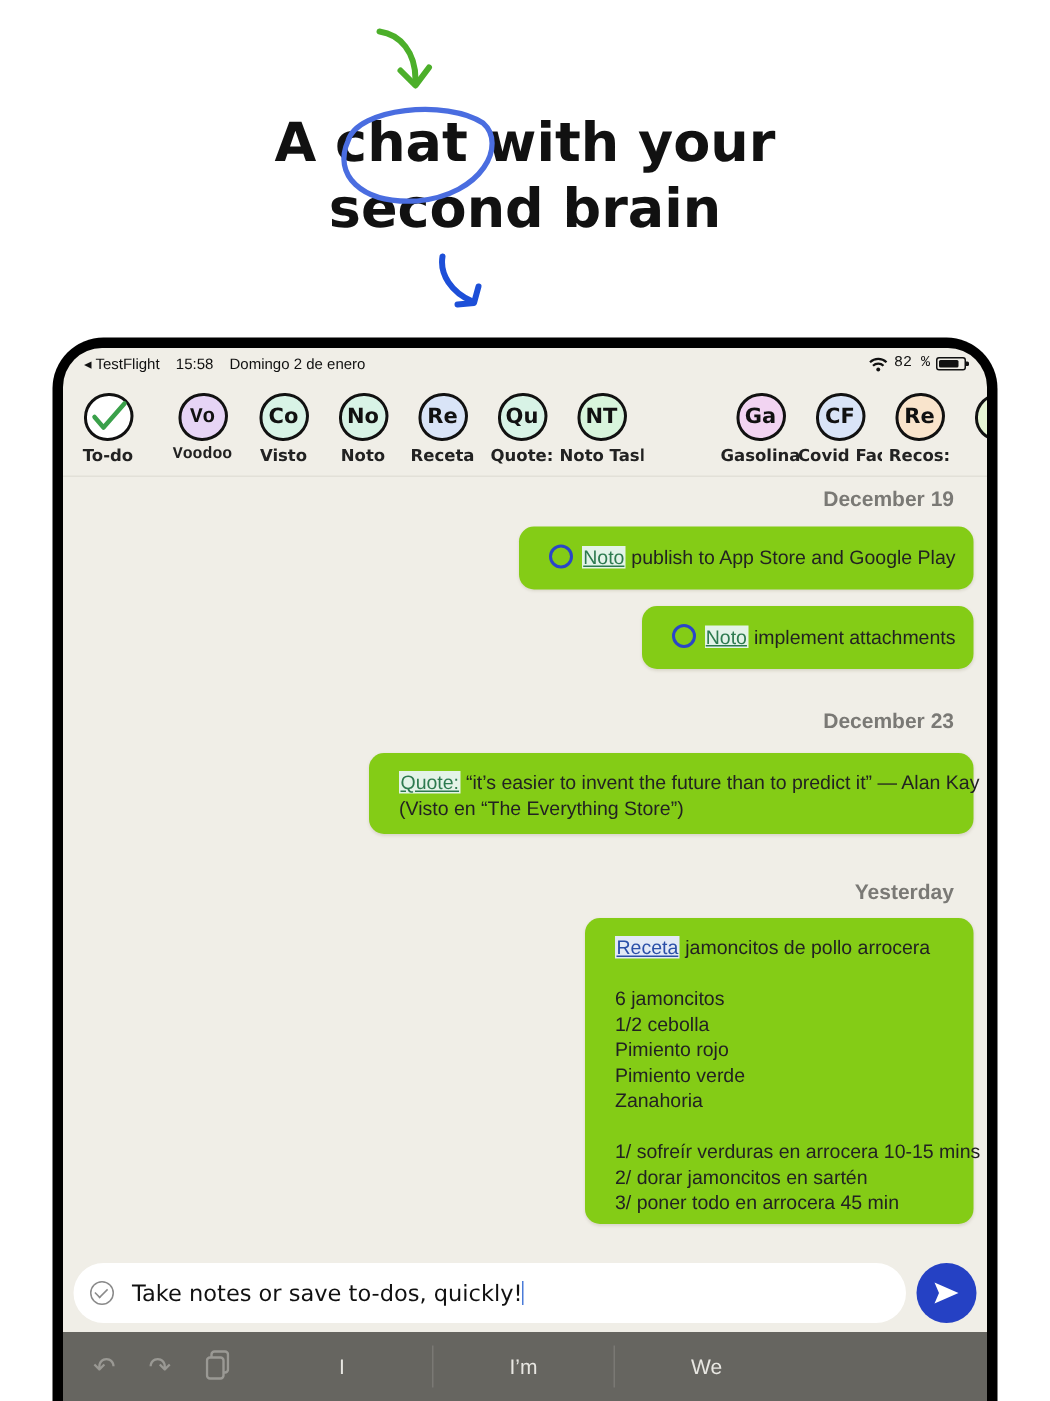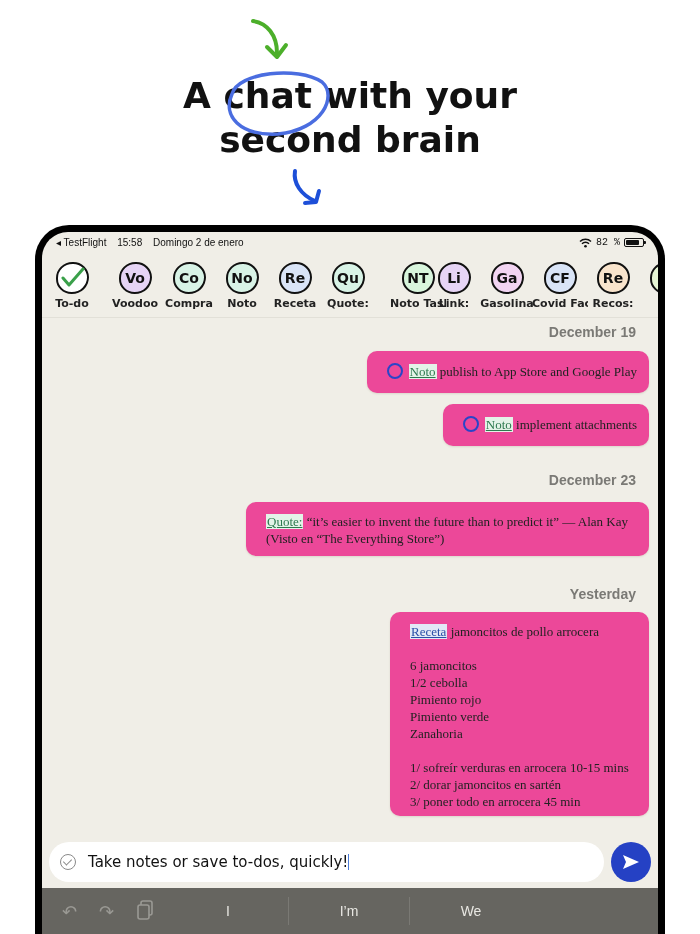--- a/index.html
+++ b/index.html
@@ -30,22 +30,22 @@
 
   
   .tags { position: absolute; left: 0; top: 22px; width: 616px; height: 64px; border-bottom: 1px solid #e2e0d8; }
   .tag { position: absolute; top: 8px; width: 56px; text-align: center; }
   .tag .circle { margin: 0 auto; width: 33px; height: 32px; border: 2px solid #111; border-radius: 50% 48% 52% 47%;
     display: flex; align-items: center; justify-content: center; font-weight: bold; font-size: 14px; color: #111; }
   .tag .label { margin-top: 3px; font-size: 11px; font-weight: bold; color: #222; white-space: nowrap; overflow: hidden; }
 
   
   .date { position: absolute; right: 22px; font-family: "Liberation Sans", sans-serif; font-weight: bold; font-size: 14px; color: #7a7975; }
-  .bubble { position: absolute; right: 9px; background: #ec4899; border-radius: 10px; box-shadow: 0 1px 2px rgba(120,110,80,0.18);
-    font-family: Liberation Serif, serif; font-size: 13px; color: #222; line-height: 17px; padding: 12px 12px 12px 20px; }
+  .bubble { position: absolute; right: 9px; background: #84cc16; border-radius: 10px; box-shadow: 0 1px 2px rgba(120,110,80,0.18);
+    font-family: Liberation Sans, sans-serif; font-size: 13px; color: #222; line-height: 17px; padding: 12px 12px 12px 20px; }
   .chk { display: inline-block; width: 16px; height: 16px; border: 2px solid #2a45c8; border-radius: 50%; vertical-align: -3px; margin-right: 6px; }
   .tagref { text-decoration: underline; color: #2d7a4f; background: #e3f3e8; padding: 0 1px; }
   .tagref.blue { color: #2a4fa8; background: #e2e9f6; }
   .bubble .line { display: block; white-space: pre; min-height: 17px; }
 
   
   .inputbar { position: absolute; left: 7px; top: 610px; width: 555px; height: 40px; background: #fff; border-radius: 20px; }
   .inputbar .ic { position: absolute; left: 11px; top: 12px; width: 16px; height: 16px; border: 1.5px solid #8a8a8a; border-radius: 50%; }
   .inputbar .ic::after { content: ""; position: absolute; left: 4px; top: 2px; width: 4px; height: 7px; border-right: 1.5px solid #8a8a8a; border-bottom: 1.5px solid #8a8a8a; transform: rotate(45deg); }
   .inputbar .txt { position: absolute; left: 39px; top: 11px; font-size: 15px; color: #111; }
@@ -102,47 +102,43 @@
 
   <div class="tags" id="tagbar">
       <div class="tag" style="left: 2px;">
         <div class="circle" style="background: rgb(255, 255, 255);">
           <svg width="26" height="22" viewBox="0 0 26 22">
             <path d="M4 11 L10 18 L24 2" stroke="#3aa04a" stroke-width="3" fill="none" stroke-linecap="round" stroke-linejoin="round"></path>
           </svg>
         </div>
         <div class="label">To-do</div>
       </div>
-      <div class="tag" style="left: 65px;">
+      <div class="tag" style="left: 65px; font-family: Liberation Mono, monospace;">
         <div class="circle" style="background: rgb(230, 212, 245);">Vo</div>
         <div class="label">Voodoo</div>
       </div>
       <div class="tag" style="left: 119px;">
         <div class="circle" style="background: rgb(216, 243, 230);">Co</div>
-        <div class="label">Compra</div>
+        <div class="label">Visto</div>
       </div>
       <div class="tag" style="left: 172px;">
         <div class="circle" style="background: rgb(216, 243, 230);">No</div>
         <div class="label">Noto</div>
       </div>
       <div class="tag" style="left: 225px;">
         <div class="circle" style="background: rgb(217, 228, 247);">Re</div>
         <div class="label">Receta</div>
       </div>
       <div class="tag" style="left: 278px;">
         <div class="circle" style="background: rgb(216, 243, 230);">Qu</div>
         <div class="label">Quote:</div>
       </div>
-      <div class="tag" style="left: 348px;">
+      <div class="tag" style="left: 331px;">
         <div class="circle" style="background: rgb(216, 245, 220);">NT</div>
         <div class="label">Noto Task</div>
-      </div>
-      <div class="tag" style="left: 384px;">
-        <div class="circle" style="background: rgb(230, 212, 245);">Li</div>
-        <div class="label">Link:</div>
       </div>
       <div class="tag" style="left: 437px;">
         <div class="circle" style="background: rgb(242, 212, 242);">Ga</div>
         <div class="label">Gasolina</div>
       </div>
       <div class="tag" style="left: 490px;">
         <div class="circle" style="background: rgb(217, 228, 247);">CF</div>
         <div class="label">Covid Fac</div>
       </div>
       <div class="tag" style="left: 543px;">

